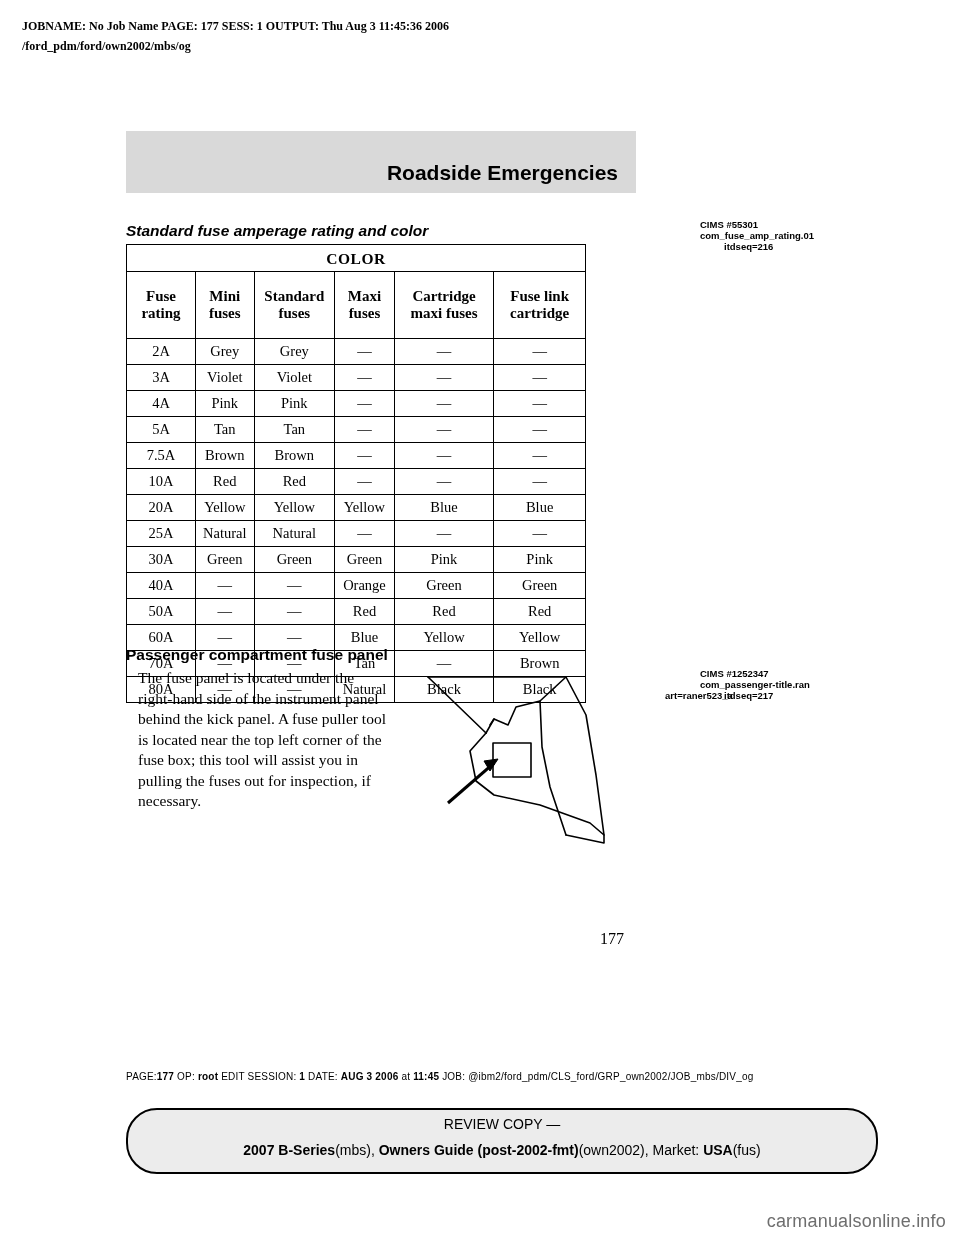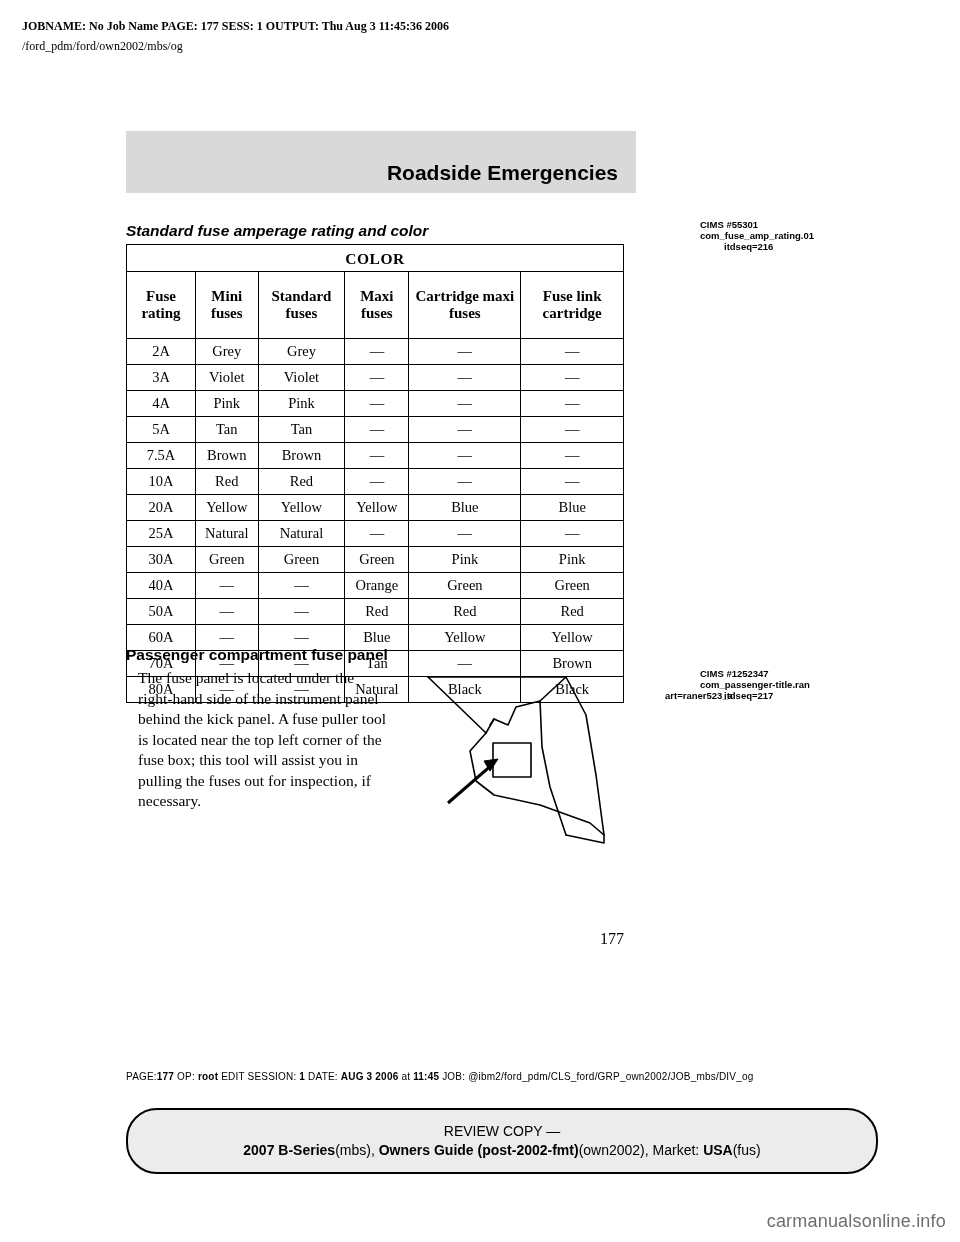--- a/index.html
+++ b/index.html
@@ -22,21 +22,21 @@
     left: 22px;
     top: 16px;
     width: 700px;
     font-family: "Liberation Serif", serif;
     font-weight: bold;
     font-size: 12px;
     line-height: 20px;
     letter-spacing: 0px;
   }
   .job-header .line2 {
-    font-weight: normal;
+    font-weight: bold;
   }
 
   
   .page {
     position: absolute;
     left: 0;
     top: 0;
     width: 960px;
     height: 1242px;
   }
@@ -70,21 +70,21 @@
     font-weight: bold;
     font-size: 15.5px;
     text-align: right;
   }
 
   
   .fuse-table {
     position: absolute;
     left: 126px;
     top: 244px;
-    width: 498px;
+    width: 460px;
     border-collapse: collapse;
     font-family: "Liberation Serif", serif;
     font-size: 14px;
   }
   .fuse-table td, .fuse-table th {
     border: 1px solid #000;
     text-align: center;
     vertical-align: middle;
     padding: 2px 2px;
   }
@@ -180,21 +180,21 @@
     top: 1108px;
     width: 748px;
     height: 62px;
     border: 2px solid #000;
     border-radius: 31px;
     background: #ececec;
   }
   .review-box .l1 {
     position: absolute;
     left: 0; right: 0;
-    top: 13px;
+    top: 6px;
     text-align: center;
     font-family: "Liberation Sans", sans-serif;
     font-size: 14px;
   }
   .review-box .l2 {
     position: absolute;
     left: 0; right: 0;
     top: 32px;
     text-align: center;
     font-family: "Liberation Sans", sans-serif;

